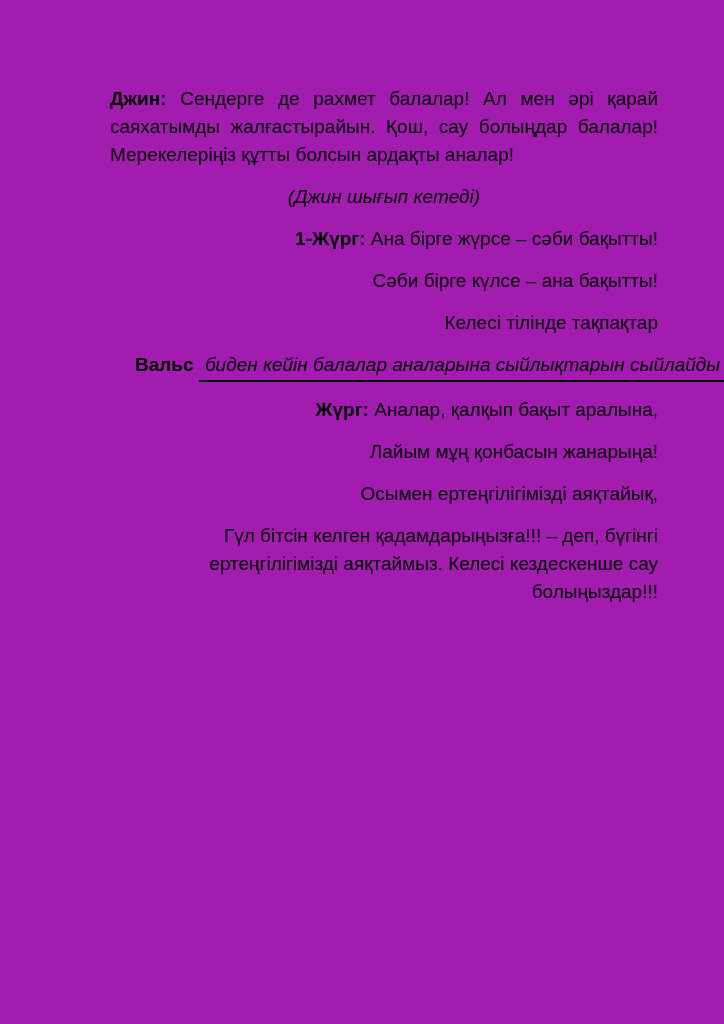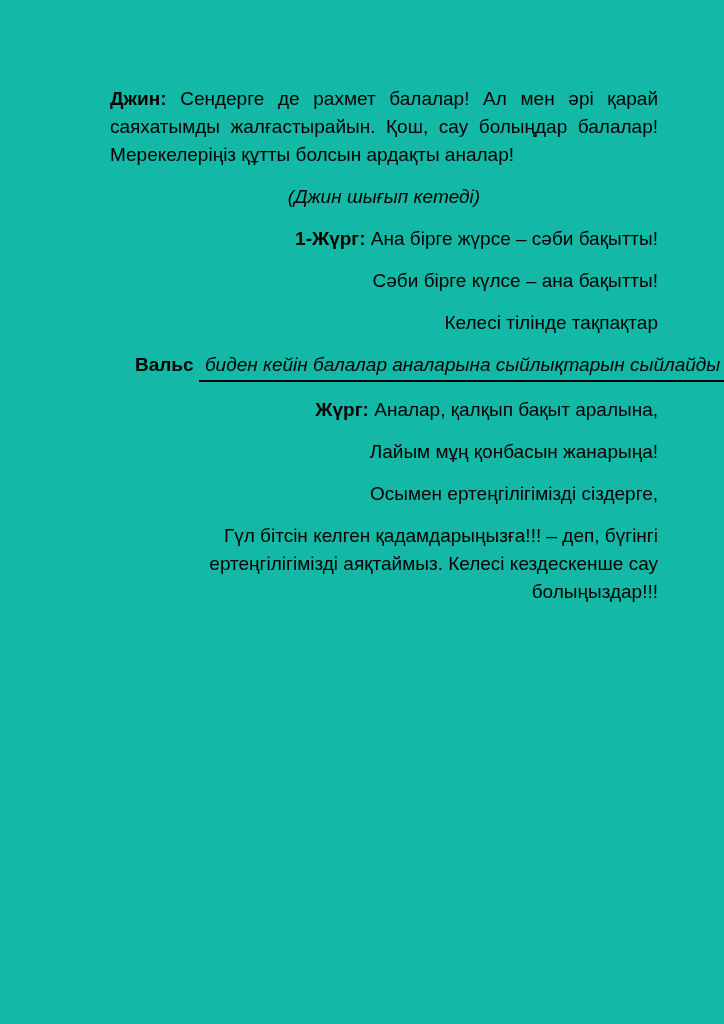--- a/index.html
+++ b/index.html
@@ -4,21 +4,21 @@
 <style>
   html, body {
     margin: 0;
     padding: 0;
     background: #ffffff;
   }
   .page {
     position: relative;
     width: 724px;
     height: 1024px;
-    background: #14b8a6;
+    background: #a21caf;
     overflow: hidden;
     font-family: "Liberation Sans", sans-serif;
     font-size: 19px;
     line-height: 28px;
     color: #000000;
   }
   .content {
     position: absolute;
     top: 85px;
     left: 110px;
@@ -92,21 +92,21 @@
     <p class="para">
       <span class="speaker">Жүрг:</span>
       <span>Аналар, қалқып бақыт аралына,</span>
     </p>
 
     <p class="para indented">
       <span>Лайым мұң қонбасын жанарыңа!</span>
     </p>
 
     <p class="para indented">
-      <span>Осымен ертеңгілігімізді сіздерге,</span>
+      <span>Осымен ертеңгілігімізді аяқтайық,</span>
     </p>
 
     <p class="para first-line-indent">
       <span>Гүл бітсін келген қадамдарыңызға!!! – деп, бүгінгі ертеңгілігімізді аяқтаймыз. Келесі кездескенше сау болыңыздар!!!</span>
     </p>
 
   </div>
 </div>
 
 </body></html>

